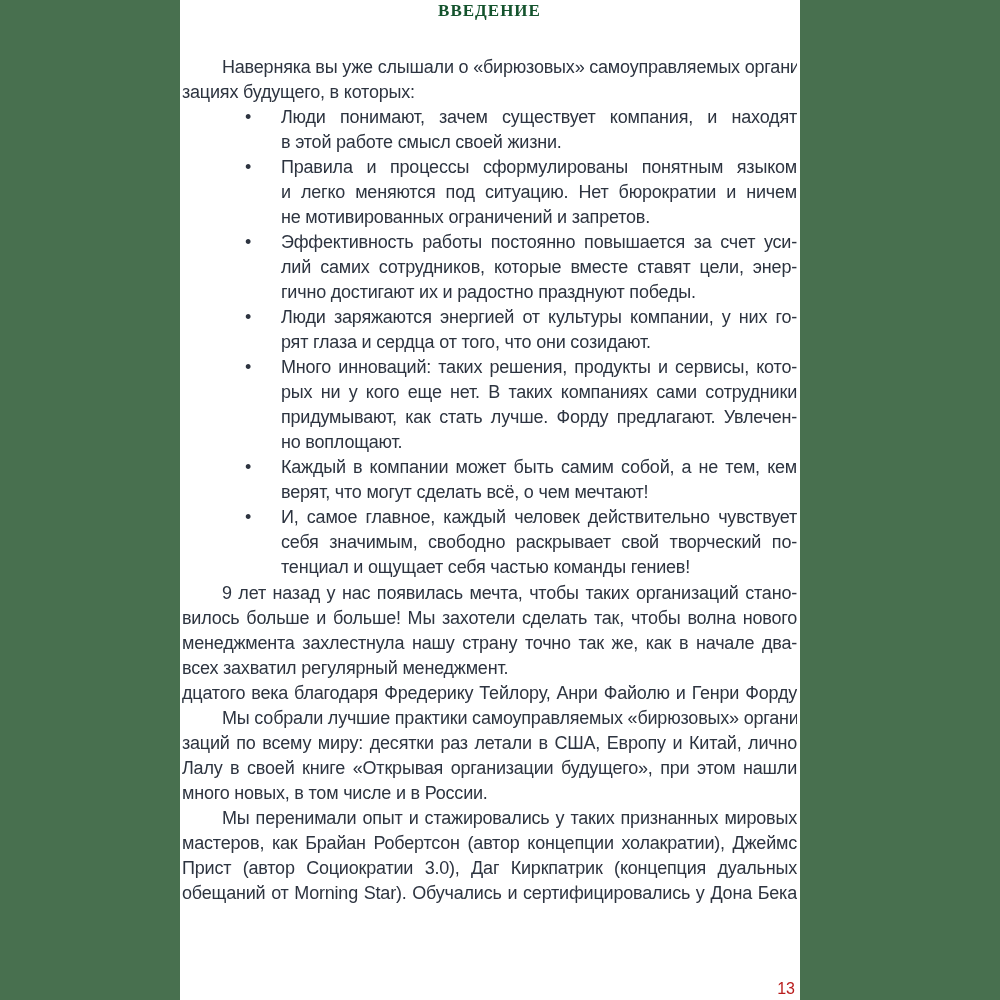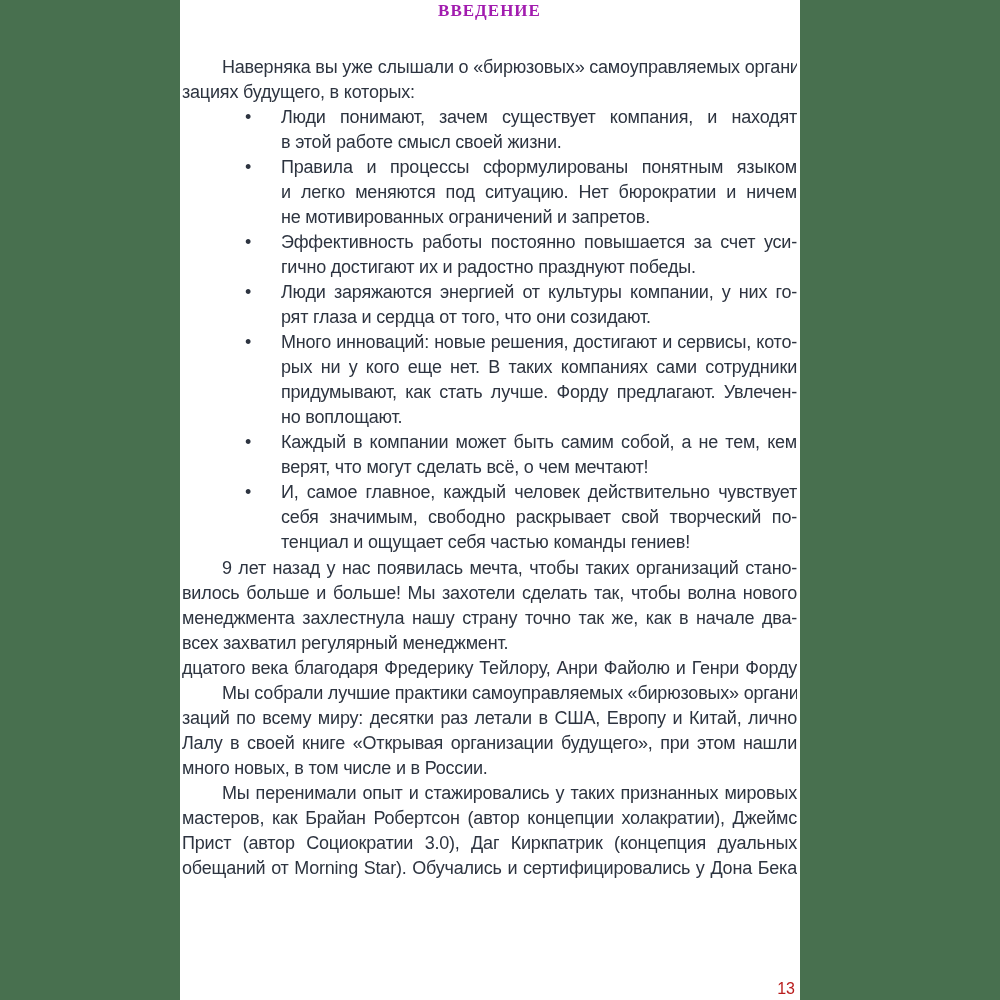--- a/index.html
+++ b/index.html
@@ -14,21 +14,21 @@
     color:#2d3440;
     font-family:"Liberation Sans","DejaVu Sans",sans-serif;
   }
   .running-head{
     text-align:center;
     font-family:"Liberation Serif","DejaVu Serif",serif;
     font-weight:bold;
     font-size:17px;line-height:20px;
     letter-spacing:1px;
     padding-top:1px;
-    color:#a21caf;
+    color:#14532d;
   }
   .content{
     margin-top:34px;
     font-size:18px;line-height:25px;
     letter-spacing:-0.2px;
   }
   .line{
     text-align:justify;
     text-align-last:justify;
     height:25px;overflow:hidden;white-space:nowrap;
@@ -66,30 +66,31 @@
         </div>
         <div class="block bullet">
           <span class="dot">•</span>
           <div class="line">Правила и процессы сформулированы понятным языком</div>
           <div class="line">и легко меняются под ситуацию. Нет бюрократии и ничем</div>
           <div class="line fin">не мотивированных ограничений и запретов.</div>
         </div>
         <div class="block bullet">
           <span class="dot">•</span>
           <div class="line">Эффективность работы постоянно повышается за счет уси-</div>
+          <div class="line">лий самих сотрудников, которые вместе ставят цели, энер-</div>
           <div class="line fin">гично достигают их и радостно празднуют победы.</div>
         </div>
         <div class="block bullet">
           <span class="dot">•</span>
           <div class="line">Люди заряжаются энергией от культуры компании, у них го-</div>
           <div class="line fin">рят глаза и сердца от того, что они созидают.</div>
         </div>
         <div class="block bullet">
           <span class="dot">•</span>
-          <div class="line">Много инноваций: новые решения, достигают и сервисы, кото-</div>
+          <div class="line">Много инноваций: таких решения, продукты и сервисы, кото-</div>
           <div class="line">рых ни у кого еще нет. В таких компаниях сами сотрудники</div>
           <div class="line">придумывают, как стать лучше. Форду предлагают. Увлечен-</div>
           <div class="line fin">но воплощают.</div>
         </div>
         <div class="block bullet">
           <span class="dot">•</span>
           <div class="line">Каждый в компании может быть самим собой, а не тем, кем</div>
           <div class="line fin">верят, что могут сделать всё, о чем мечтают!</div>
         </div>
         <div class="block bullet">

